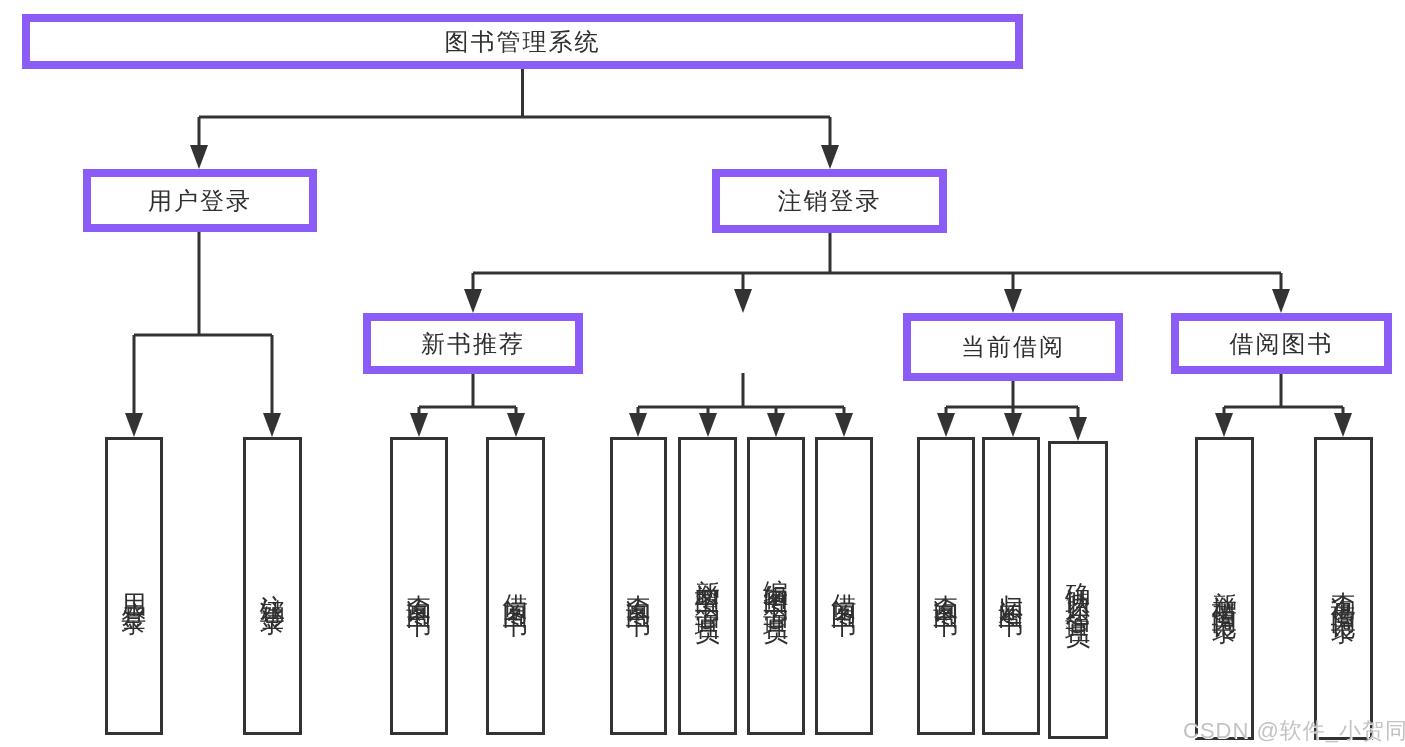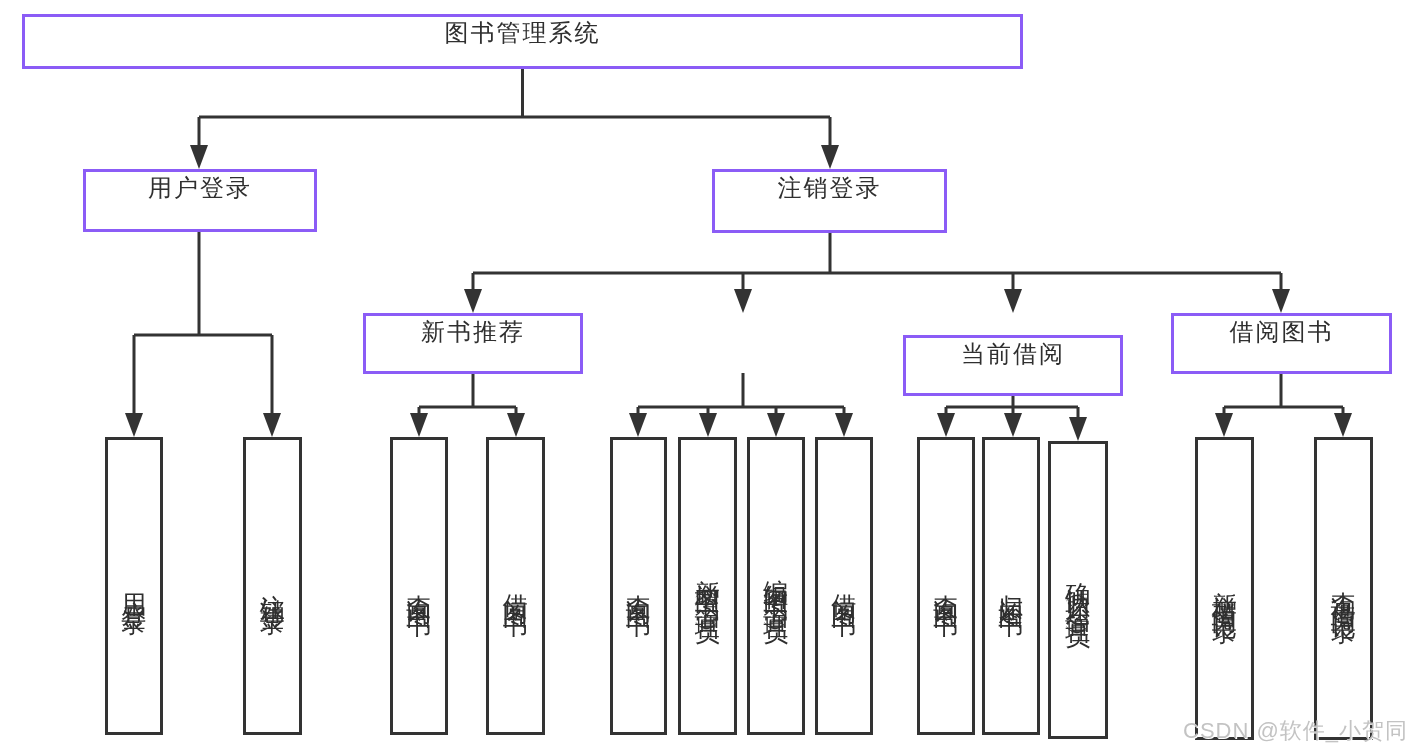--- a/index.html
+++ b/index.html
@@ -3,22 +3,22 @@
 <meta charset="utf-8">
 <style>
   html,body{margin:0;padding:0;background:#ffffff;}
   .canvas{
     position:relative;width:1405px;height:747px;background:#ffffff;
     font-family:"Liberation Sans",sans-serif;overflow:hidden;
   }
   svg.wires{position:absolute;left:0;top:0;z-index:0;}
   .hnode{
     position:absolute;box-sizing:border-box;z-index:1;
-    border:3px solid #8b5cf6;background:#ffffff;
-    display:flex;align-items:flex-start;justify-content:center;
+    border:8px solid #8b5cf6;background:#ffffff;
+    display:flex;align-items:center;justify-content:center;
     font-size:24px;letter-spacing:2px;color:#2f2f2f;white-space:nowrap;
   }
   .vnode{
     position:absolute;box-sizing:border-box;z-index:1;
     border:3px solid #333333;background:#ffffff;
     display:flex;align-items:center;justify-content:center;color:#2f2f2f;
   }
   .vnode span{
     writing-mode:vertical-rl;text-orientation:upright;
     font-size:25px;letter-spacing:6px;line-height:1.05;white-space:nowrap;
@@ -73,21 +73,21 @@
   <div class="hnode" style="left:83px;top:169px;width:234px;height:63px;">
     <span>用户登录</span>
   </div>
   <div class="hnode" style="left:712px;top:169px;width:235px;height:64px;">
     <span>注销登录</span>
   </div>
 
   <div class="hnode" style="left:363px;top:313px;width:220px;height:61px;">
     <span>新书推荐</span>
   </div>
-  <div class="hnode" style="left:903px;top:313px;width:220px;height:61px;margin-top:22px;">
+  <div class="hnode" style="left:903px;top:313px;width:220px;height:68px;">
     <span>当前借阅</span>
   </div>
   <div class="hnode" style="left:1171px;top:313px;width:221px;height:61px;">
     <span>借阅图书</span>
   </div>
 
   <div class="vnode" style="left:105px;top:437px;width:58px;height:298px;">
     <span>用户登录</span>
   </div>
   <div class="vnode" style="left:243px;top:437px;width:59px;height:298px;">

